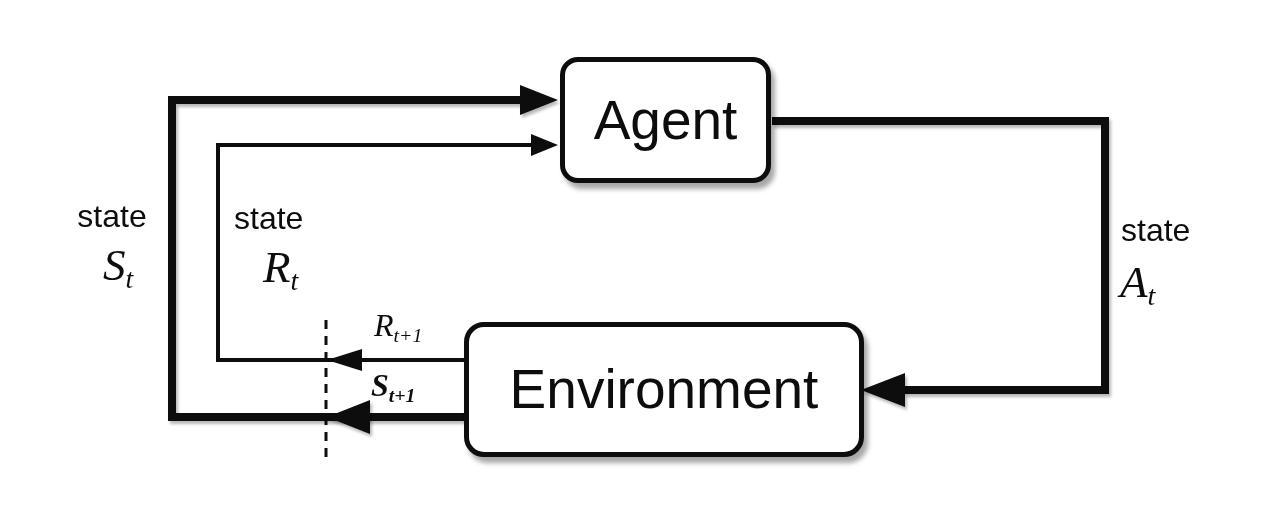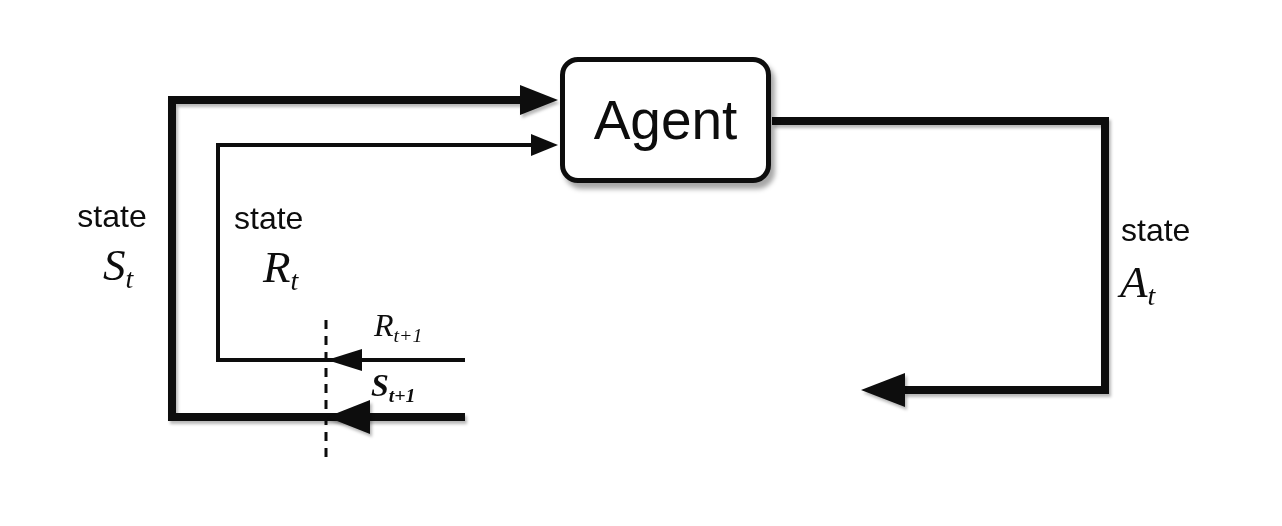--- a/index.html
+++ b/index.html
@@ -108,20 +108,23 @@
     <polygon class="arrowhead" points="327,360 362,349 362,371"></polygon>
 
     <path class="wire shadowed" d="M 772 121 H 1105 V 390 H 904" stroke-width="8"></path>
     <polygon class="arrowhead shadowed" points="861,390 905,373 905,407"></polygon>
   </svg>
 
   <div class="node-box agent">
     <span class="node-label">Agent</span>
   </div>
 
+  <div class="node-box environment">
+    <span class="node-label">Environment</span>
+  </div>
 
   <div class="word-label centered" style="left:112px; top:200px;">state</div>
   <div class="math-label centered" style="left:118px; top:243px;"><span>S</span><sub>t</sub></div>
 
   <div class="word-label" style="left:234px; top:202px;">state</div>
   <div class="math-label" style="left:236px; top:245px;margin-left:27px;"><span>R</span><sub>t</sub></div>
 
   <div class="word-label" style="left:1121px; top:214px;">state</div>
   <div class="math-label" style="left:1120px; top:260px;"><span>A</span><sub>t</sub></div>
 

